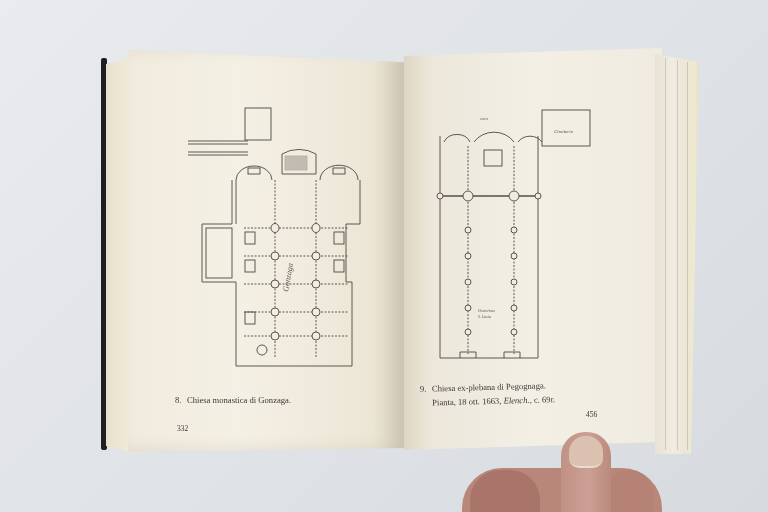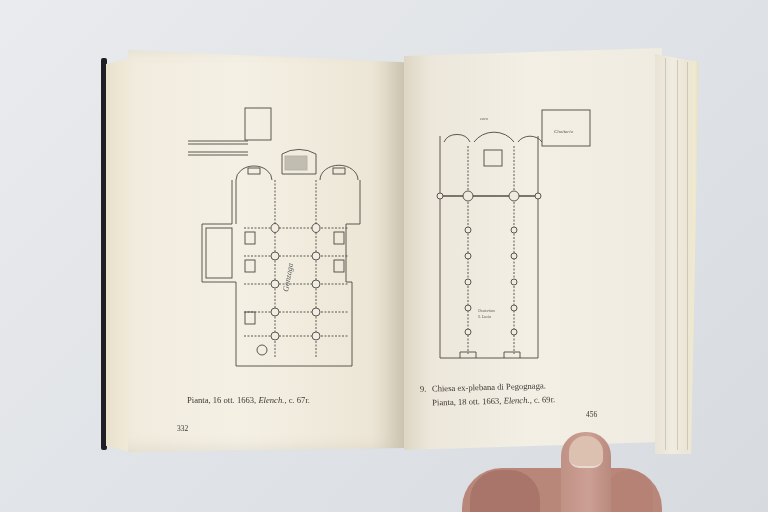--- a/index.html
+++ b/index.html
@@ -133,21 +133,21 @@
     <circle cx="34" cy="226" r="3"></circle>
       <circle cx="80" cy="226" r="3"></circle>
   </g>
   <path d="M26 252 L26 246 L42 246 L42 252"></path>
     <path d="M70 252 L70 246 L86 246 L86 252"></path>
   <text x="44" y="206" font-size="4" fill="#555" stroke="none" font-style="italic" font-family="Liberation Serif, serif">Oratorium</text>
   <text x="44" y="212" font-size="4" fill="#555" stroke="none" font-style="italic" font-family="Liberation Serif, serif">S. Lucia</text>
 </svg>
 
 <div class="caption" style="left:175px;top:393px;">
-  <div style="padding-left:12px;"><span>Pianta, 16 ott. 1663, </span><i>Elench.</i><span>, c. 67r.</span></div>
+  <div><span class="num">8.</span><span>Chiesa monastica di Gonzaga.</span></div>
 </div>
 <div class="pageno" style="left:177px;top:424px;text-align:center;">332</div>
 
 <div class="caption" style="left:420px;top:380px;transform:rotate(-1.5deg);">
   <div><span class="num">9.</span><span>Chiesa ex-plebana di Pegognaga.</span></div>
   <div style="padding-left:12px;"><span>Pianta, 18 ott. 1663, </span><i>Elench.</i><span>, c. 69r.</span></div>
 </div>
 <div class="pageno" style="left:586px;top:410px;">456</div>
 
 <div class="abs hand-palm"></div>

